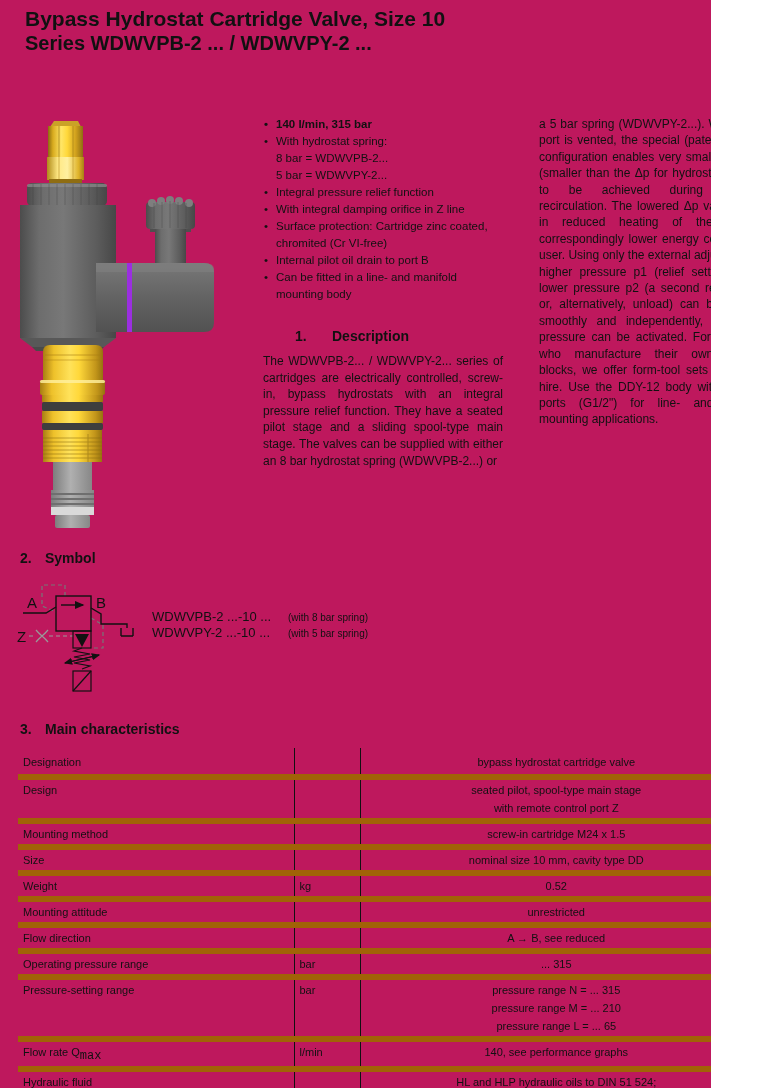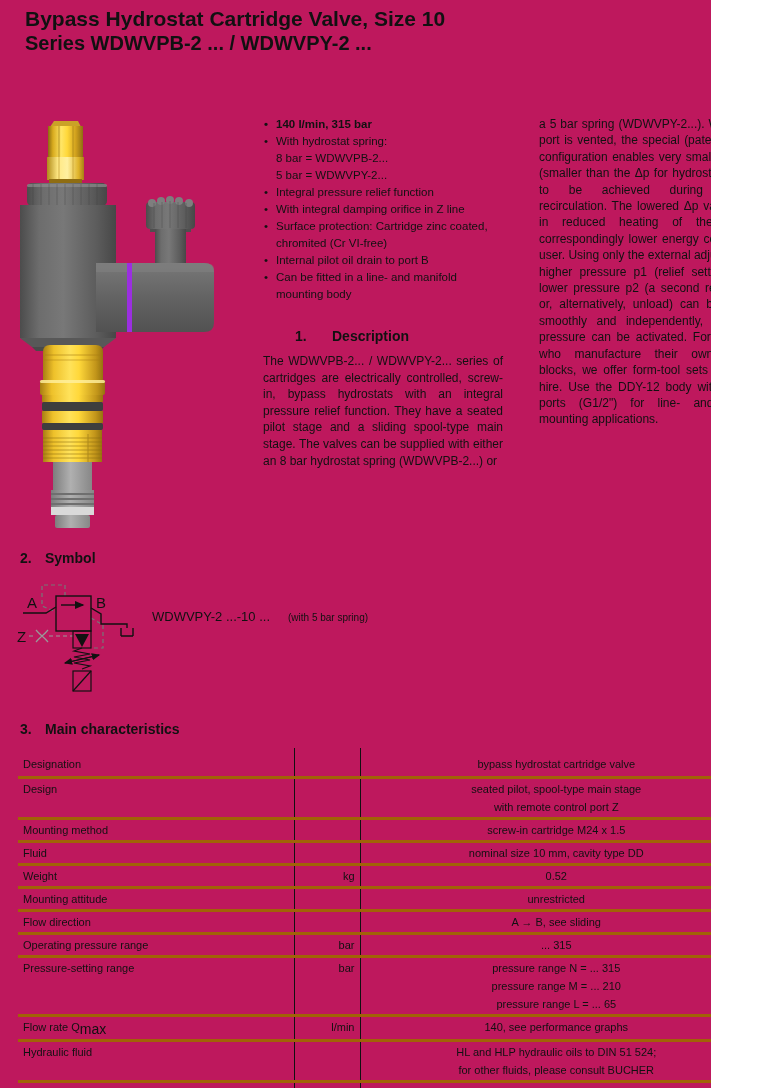--- a/index.html
+++ b/index.html
@@ -37,29 +37,29 @@
   .sym-svg    { position:absolute; left:15px; top:578px; }
   .sym-labels { position:absolute; left:152px; top:609px; font-size:13px; }
   .sym-row    { height:16px; line-height:16px; white-space:nowrap; }
   .sym-code   { display:inline-block; width:136px; }
   .sym-note   { font-size:10px; }
 
   
   .char-head { position:absolute; left:20px; top:721px; }
   .char-table { position:absolute; left:18px; top:748px; border-collapse:collapse;
                 table-layout:fixed; width:734px; font-size:11px; color:#111; }
-  .char-table td { border-bottom:3px solid #a16207; padding:1px 5px;
+  .char-table td { border-bottom:6px solid #a16207; padding:1px 5px;
                    vertical-align:top; line-height:18px; }
   .char-table td.unit { border-left:1px solid #111; border-right:1px solid #111;
-                        text-align:right; }
+                        text-align:left; }
   .char-table td.val  { text-align:center; white-space:pre-line; }
   .char-table tr.r1 td { vertical-align:bottom; padding-bottom:3px; }
   .rh29{height:29px}.rh38{height:38px}.rh19{height:19px}
   .rh20{height:20px}.rh58{height:58px}.rh21{height:21px}
-  sub { font-size:14px; }
+  sub { font-size:12px;font-family:Liberation Mono, monospace; }
 
   
   .valve-svg { position:absolute; left:0px; top:100px; }
 </style>
 </head>
 <body>
 
 <div class="page">
 
   <div class="hdr">
@@ -257,20 +257,23 @@
     <rect x="58" y="93" width="18" height="20" fill="none" stroke="#111" stroke-width="1.2"></rect>
     <line x1="58" y1="113" x2="76" y2="93" stroke="#111" stroke-width="1.2"></line>
 
     <text x="12" y="30" font-size="15" fill="#111">A</text>
     <text x="81" y="30" font-size="15" fill="#111">B</text>
     <text x="2" y="64" font-size="15" fill="#111">Z</text>
   </svg>
 
   <div class="sym-labels">
     <div class="sym-row">
+      <span class="sym-code">WDWVPB-2 ...-10 ...</span><span class="sym-note">(with 8 bar spring)</span>
+    </div>
+    <div class="sym-row">
       <span class="sym-code">WDWVPY-2 ...-10 ...</span><span class="sym-note">(with 5 bar spring)</span>
     </div>
   </div>
 
   <div class="sec char-head">
     <span class="num">3.</span><span>Main characteristics</span>
   </div>
 
   <table class="char-table">
     <colgroup>
@@ -289,38 +292,38 @@
         <td class="unit"></td>
         <td class="val">seated pilot, spool-type main stage
 with remote control port Z</td>
       </tr>
       <tr class="rh19">
         <td class="lbl">Mounting method</td>
         <td class="unit"></td>
         <td class="val">screw-in cartridge M24 x 1.5</td>
       </tr>
       <tr class="rh19">
-        <td class="lbl">Fluid</td>
+        <td class="lbl">Size</td>
         <td class="unit"></td>
         <td class="val">nominal size 10 mm, cavity type DD</td>
       </tr>
       <tr class="rh20">
         <td class="lbl">Weight</td>
         <td class="unit">kg</td>
         <td class="val">0.52</td>
       </tr>
       <tr class="rh19">
         <td class="lbl">Mounting attitude</td>
         <td class="unit"></td>
         <td class="val">unrestricted</td>
       </tr>
       <tr class="rh19">
         <td class="lbl">Flow direction</td>
         <td class="unit"></td>
-        <td class="val">A → B, see sliding</td>
+        <td class="val">A → B, see reduced</td>
       </tr>
       <tr class="rh19">
         <td class="lbl">Operating pressure range</td>
         <td class="unit">bar</td>
         <td class="val">... 315</td>
       </tr>
       <tr class="rh58">
         <td class="lbl">Pressure-setting range</td>
         <td class="unit">bar</td>
         <td class="val">pressure range N = ... 315

